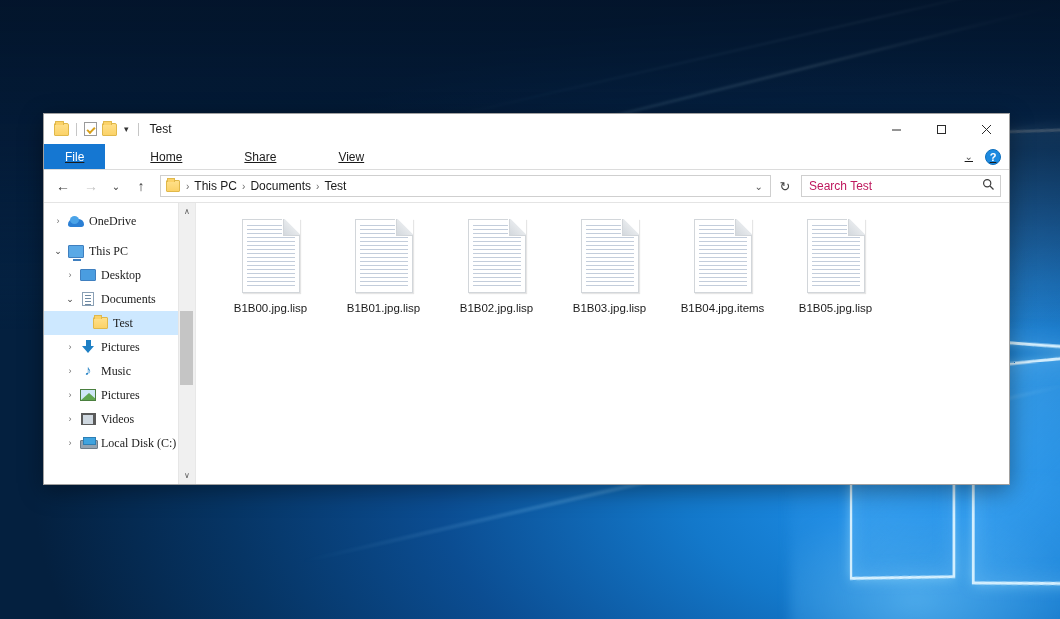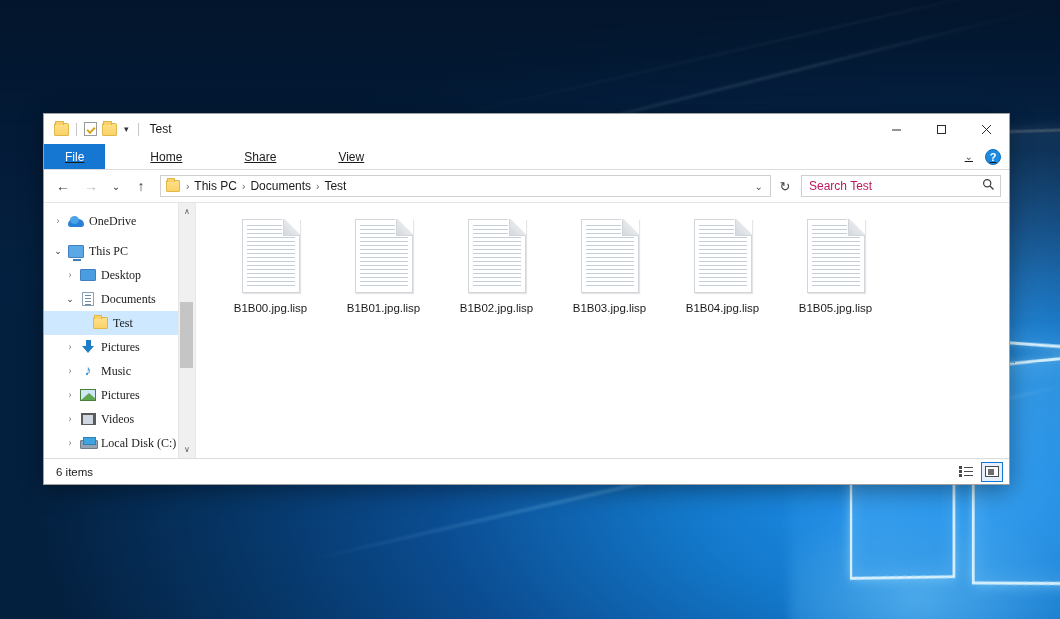--- a/index.html
+++ b/index.html
@@ -619,42 +619,31 @@
             </div>
             <div class="file-name">B1B03.jpg.lisp</div>
           </div>
 
           <div class="file-cell">
             <div class="file-icon">
               <div class="file-lines"></div>
                 <div class="fold-mask"></div>
                 <div class="fold-cover"></div>
             </div>
-            <div class="file-name">B1B04.jpg.lisp</div>
+            <div class="file-name">B1B04.jpg.items</div>
           </div>
 
           <div class="file-cell">
             <div class="file-icon">
               <div class="file-lines"></div>
                 <div class="fold-mask"></div>
                 <div class="fold-cover"></div>
             </div>
             <div class="file-name">B1B05.jpg.lisp</div>
           </div>
 
         </div>
       </div>
     </div>
 
-    <div class="statusbar">
-      <span>6 items</span>
-      <div class="status-views">
-        <div class="view-btn">
-          <span class="vi-details"></span>
-        </div>
-        <div class="view-btn active">
-          <span class="vi-large"></span>
-        </div>
-      </div>
-    </div>
 
   </div>
 </div>
 
 </body></html>

